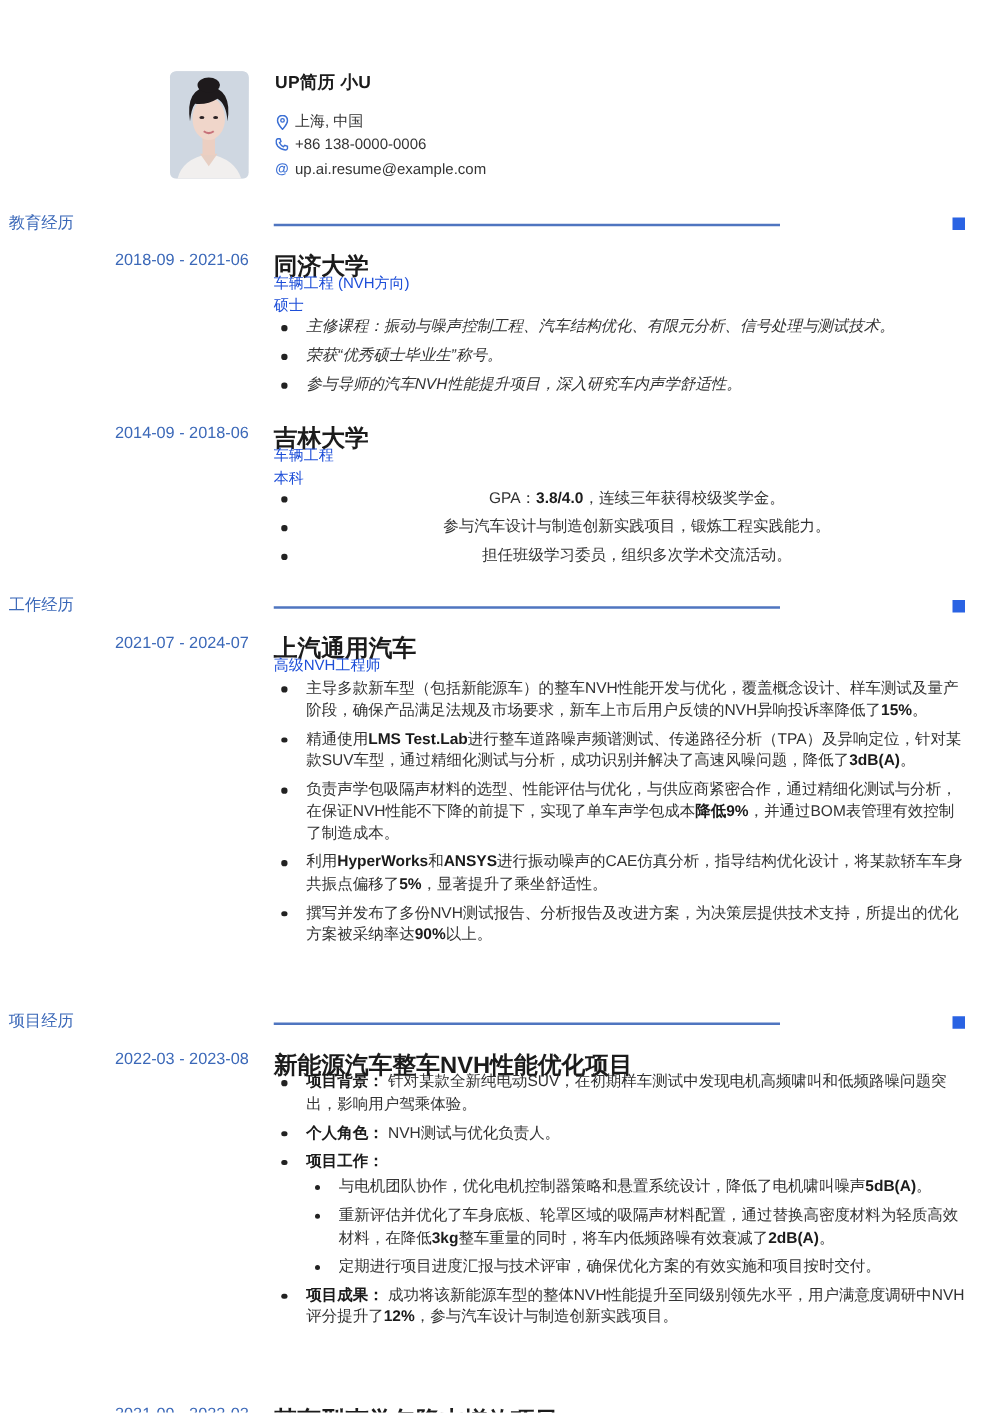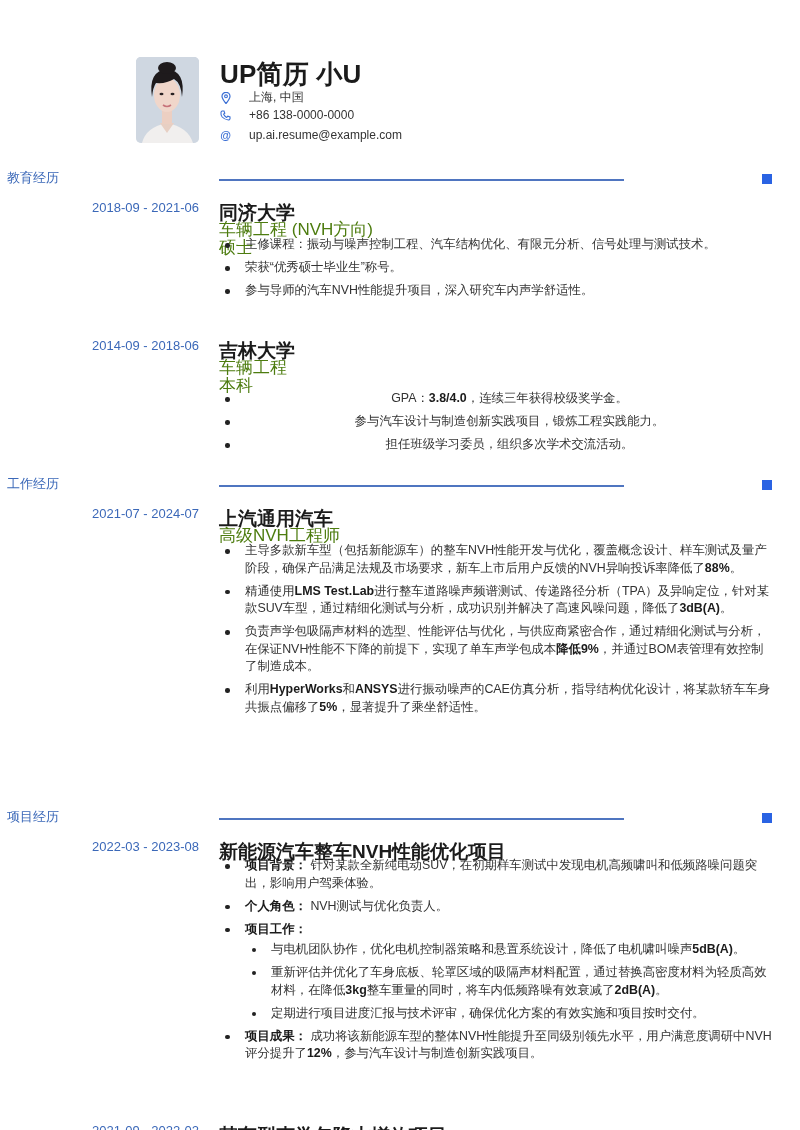--- a/index.html
+++ b/index.html
@@ -2,34 +2,34 @@
 <html><head>
   <meta charset="utf-8">
   <style>
     * { margin: 0; padding: 0; box-sizing: border-box; }
     html, body { width: 800px; height: 1130px; overflow: hidden; background: #ffffff; }
     body { font-family: "Liberation Sans", "DejaVu Sans", sans-serif; color: #222; font-size: 13px; position: relative; }
 
     .header { position: absolute; left: 136px; top: 57px; width: 600px; height: 90px; }
     .photo { position: absolute; left: 0; top: 0; width: 63px; height: 86px; border-radius: 5px; overflow: hidden; background: linear-gradient(180deg, #c9d2dd 0%, #d6dde6 60%, #e8ebef 100%); }
     .photo svg { display: block; }
-    .name { position: absolute; left: 84px; top: 0px; font-size: 26px; font-weight: bold; color: #1b1b1b; letter-spacing: 0.2px; }
-    .contact { position: absolute; left: 84px; font-size: 12px; color: #333; display: flex; align-items: center; gap: 13px; }
+    .name { position: absolute; left: 84px; top: 0px; font-size: 14px; font-weight: bold; color: #1b1b1b; letter-spacing: 0.2px; }
+    .contact { position: absolute; left: 84px; font-size: 12px; color: #333; display: flex; align-items: center; }
     .contact .ic { width: 11px; height: 12px; margin-right: 5px; color: #3b6fd4; display: inline-flex; align-items: center; justify-content: center; font-size: 11px; }
     .c1 { top: 32px; } .c2 { top: 51px; } .c3 { top: 71px; }
 
     .section-head { position: absolute; left: 0; width: 660px; height: 20px; }
     .section-head .title { position: absolute; right: 601px; top: 0; font-size: 13px; color: #3b68b8; white-space: nowrap; }
     .section-head .rule { position: absolute; left: 219px; right: 36px; top: 10px; height: 1.5px; background: #4f75c0; }
     .section-head .sq { position: absolute; left: 762px; top: 5px; width: 10px; height: 10px; background: #2a63e3; }
 
     .entry { position: absolute; left: 0; width: 800px; }
     .entry .date { position: absolute; right: 601px; top: 0; font-size: 13px; color: #3b68b8; white-space: nowrap; }
     .entry .org { position: absolute; left: 219px; top: 0; font-size: 19px; font-weight: bold; color: #1b1b1b; }
-    .entry .sub { position: absolute; left: 219px; font-size: 17px; color: #4d7c0f; }
+    .entry .sub { position: absolute; left: 219px; font-size: 12px; color: #1d4ed8; }
 
     ul.bullets { position: absolute; left: 219px; width: 555px; list-style: none; }
     ul.bullets > li { position: relative; padding-left: 26px; font-size: 12.4px; line-height: 17.5px; color: #333; margin-bottom: 5.5px; }
     ul.bullets > li::before { content: ""; position: absolute; left: 6px; top: 7px; width: 4.5px; height: 4.5px; border-radius: 50%; background: #222; }
     ul.nested { list-style: none; margin-top: 3px; }
     ul.nested > li { position: relative; padding-left: 26px; font-size: 12.4px; line-height: 17.5px; color: #333; margin-bottom: 5.5px; }
     ul.nested > li::before { content: ""; position: absolute; left: 7px; top: 7px; width: 4px; height: 4px; border-radius: 50%; background: #222; }
     b { color: #1b1b1b; }
   </style>
 </head>
@@ -59,40 +59,40 @@
         </svg>
     </span>
     <span>上海, 中国</span>
   </div>
   <div class="contact c2">
     <span class="ic">
       <svg width="11" height="11" viewBox="0 0 11 11">
           <path d="M2.2 1 L4 1 L4.8 3.2 L3.6 4.2 Q4.8 6.6 6.8 7.4 L7.8 6.2 L10 7 L10 8.8 Q9.6 10 8.4 10 Q4.6 9.6 2.2 7 Q0.6 4.8 1 2.4 Q1.2 1.2 2.2 1 Z" fill="none" stroke="#3b6fd4" stroke-width="1.1"></path>
         </svg>
     </span>
-    <span>+86 138-0000-0000</span>
+    <span>+86 138-0000-0006</span>
   </div>
   <div class="contact c3">
     <span class="ic" style="font-weight:bold;">@</span>
     <span>up.ai.resume@example.com</span>
   </div>
 </div>
 
 <div class="section-head" style="top:169px;">
   <span class="title">教育经历</span>
   <div class="rule"></div>
   <div class="sq"></div>
 </div>
 
 <div class="entry" style="top:200px;">
   <span class="date">2018-09 - 2021-06</span>
   <span class="org">同济大学</span>
   <span class="sub" style="top:18px;">车辆工程 (NVH方向)</span>
   <span class="sub" style="top:36px;">硕士</span>
-  <ul class="bullets" style="top:36px;">
+  <ul class="bullets" style="top:53px;font-style:italic;">
     <li>主修课程：振动与噪声控制工程、汽车结构优化、有限元分析、信号处理与测试技术。</li>
     <li>荣获“优秀硕士毕业生”称号。</li>
     <li>参与导师的汽车NVH性能提升项目，深入研究车内声学舒适性。</li>
   </ul>
 </div>
 
 <div class="entry" style="top:338px;">
   <span class="date">2014-09 - 2018-06</span>
   <span class="org">吉林大学</span>
   <span class="sub" style="top:18px;">车辆工程</span>
@@ -108,24 +108,25 @@
   <span class="title">工作经历</span>
   <div class="rule"></div>
   <div class="sq"></div>
 </div>
 
 <div class="entry" style="top:506px;">
   <span class="date">2021-07 - 2024-07</span>
   <span class="org">上汽通用汽车</span>
   <span class="sub" style="top:18px;">高级NVH工程师</span>
   <ul class="bullets" style="top:36px;">
-    <li><span>主导多款新车型（包括新能源车）的整车NVH性能开发与优化，覆盖概念设计、样车测试及量产阶段，确保产品满足法规及市场要求，新车上市后用户反馈的NVH异响投诉率降低了</span><b>88%</b><span>。</span></li>
+    <li><span>主导多款新车型（包括新能源车）的整车NVH性能开发与优化，覆盖概念设计、样车测试及量产阶段，确保产品满足法规及市场要求，新车上市后用户反馈的NVH异响投诉率降低了</span><b>15%</b><span>。</span></li>
     <li><span>精通使用</span><b>LMS Test.Lab</b><span>进行整车道路噪声频谱测试、传递路径分析（TPA）及异响定位，针对某款SUV车型，通过精细化测试与分析，成功识别并解决了高速风噪问题，降低了</span><b>3dB(A)</b><span>。</span></li>
     <li><span>负责声学包吸隔声材料的选型、性能评估与优化，与供应商紧密合作，通过精细化测试与分析，在保证NVH性能不下降的前提下，实现了单车声学包成本</span><b>降低9%</b><span>，并通过BOM表管理有效控制了制造成本。</span></li>
     <li><span>利用</span><b>HyperWorks</b><span>和</span><b>ANSYS</b><span>进行振动噪声的CAE仿真分析，指导结构优化设计，将某款轿车车身共振点偏移了</span><b>5%</b><span>，显著提升了乘坐舒适性。</span></li>
+    <li><span>撰写并发布了多份NVH测试报告、分析报告及改进方案，为决策层提供技术支持，所提出的优化方案被采纳率达</span><b>90%</b><span>以上。</span></li>
   </ul>
 </div>
 
 <div class="section-head" style="top:808px;">
   <span class="title">项目经历</span>
   <div class="rule"></div>
   <div class="sq"></div>
 </div>
 
 <div class="entry" style="top:839px;">

